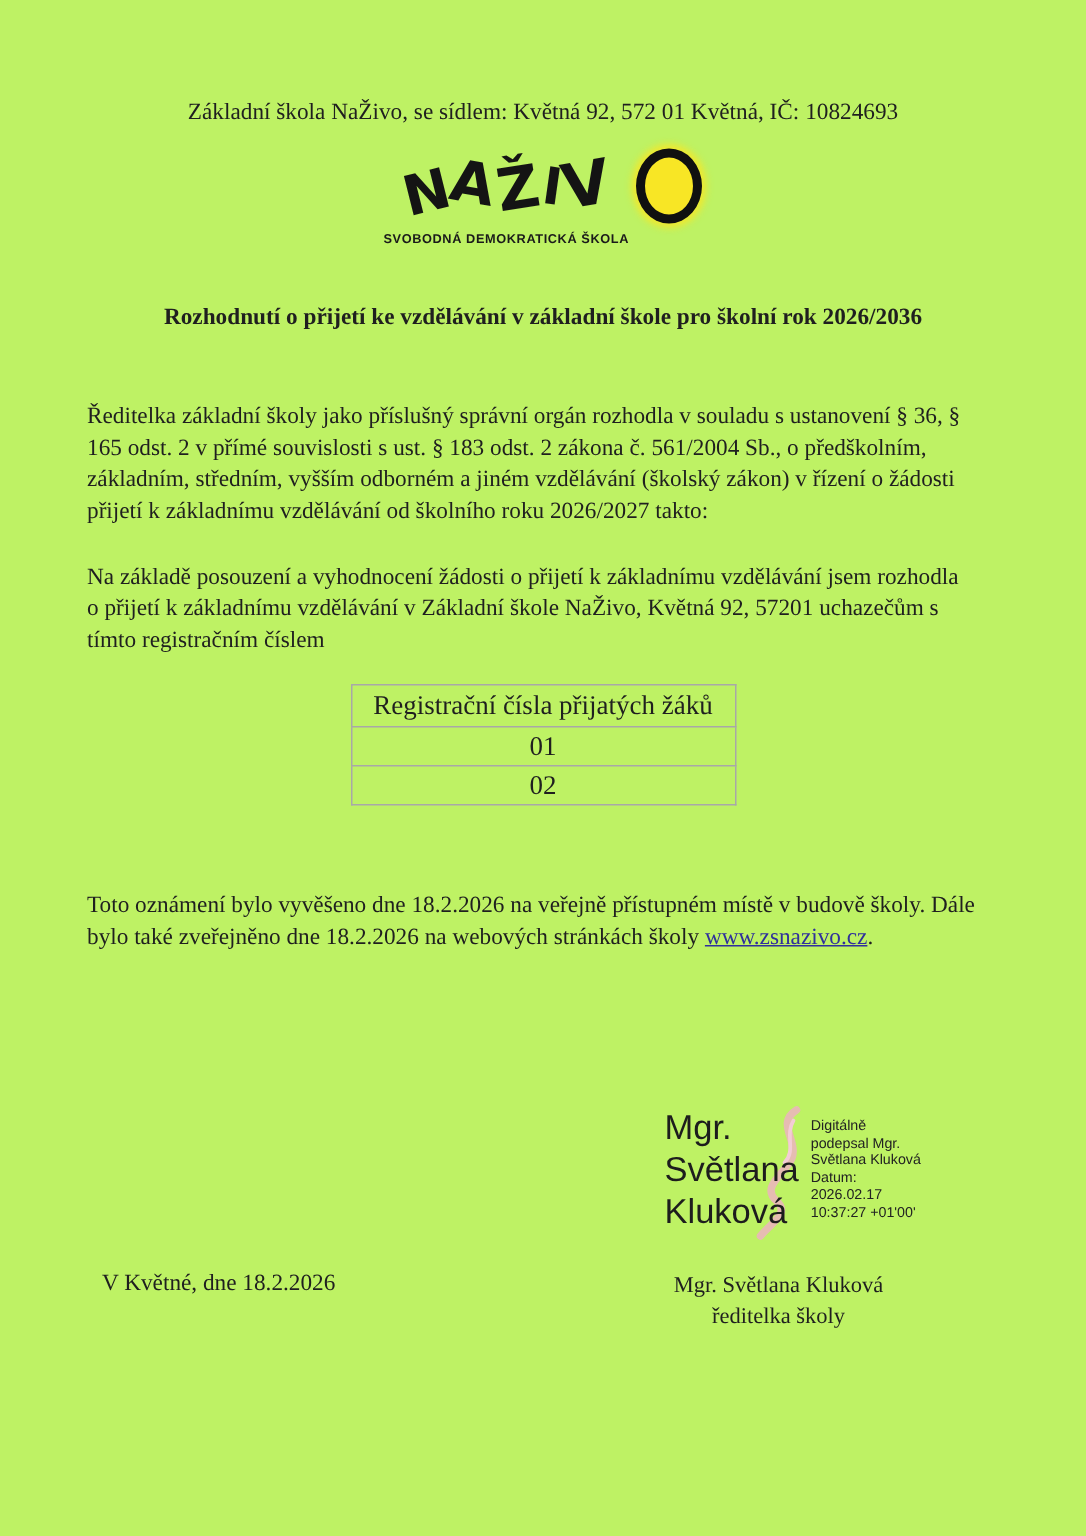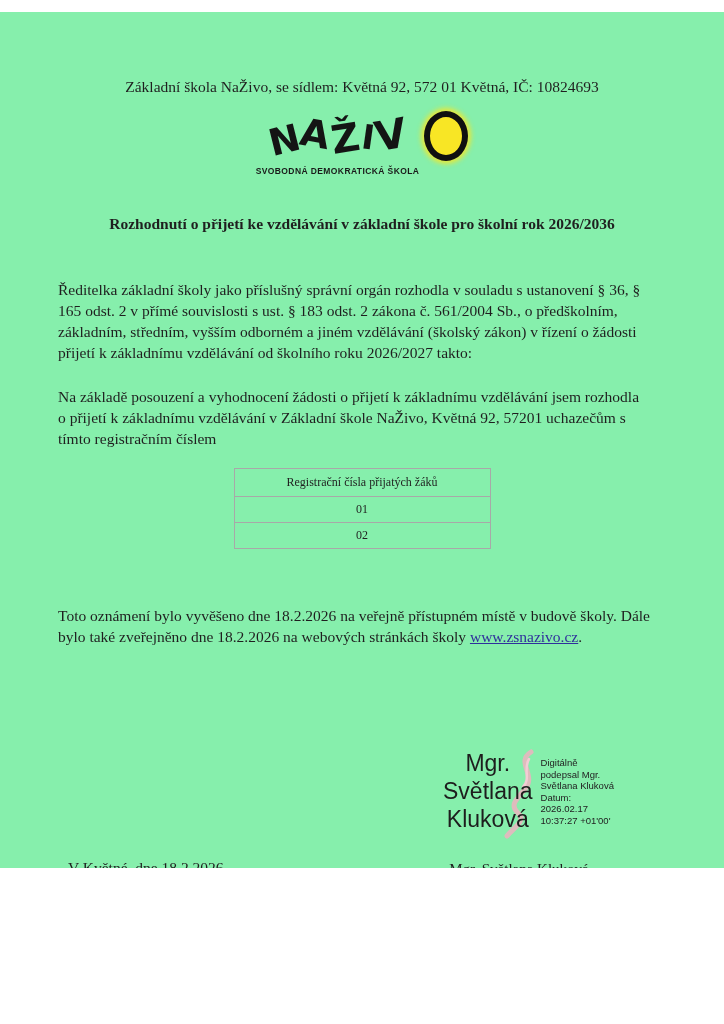--- a/index.html
+++ b/index.html
@@ -1,22 +1,22 @@
 <!DOCTYPE html>
 <html><head>
 <meta charset="utf-8">
 <style>
   * { margin: 0; padding: 0; box-sizing: border-box; }
   html, body { background: #ffffff; }
   .page {
     position: relative;
     width: 724px;
-    height: 856px;
-    margin: 12px auto;
-    background: #86efac;
+    height: 1024px;
+    margin: 0 auto;
+    background: #bef264;
     font-family: "Liberation Serif", serif;
     color: #1f1f1f;
     overflow: hidden;
   }
 
   
   .doc-header {
     position: absolute;
     top: 66px; left: 0; right: 0;
     text-align: center;
@@ -92,21 +92,21 @@
   
   .reg-table-wrap {
     position: absolute;
     top: 456px; left: 0; right: 0;
     display: flex;
     justify-content: center;
   }
   table.reg-table {
     border-collapse: collapse;
     width: 257px;
-    font-size: 12px;
+    font-size: 18px;
   }
   table.reg-table td {
     border: 1px solid #a8a8a8;
     text-align: center;
     padding: 0;
   }
   table.reg-table tr.head td { height: 28px; }
   table.reg-table tr.row td { height: 26px; }
 
   
@@ -121,21 +121,20 @@
     left: 58px; top: 0px;
     width: 42px; height: 90px;
     pointer-events: none;
   }
   .stamp-row { position: relative; display: flex; gap: 8px; }
   .stamp-name {
     font-size: 23px;
     line-height: 28px;
     color: #1d1d1d;
     white-space: nowrap;
-    text-align: center;
   }
   .stamp-details {
     padding-top: 8px;
     font-size: 9.5px;
     line-height: 11.6px;
     color: #222222;
     white-space: nowrap;
   }
 
   

